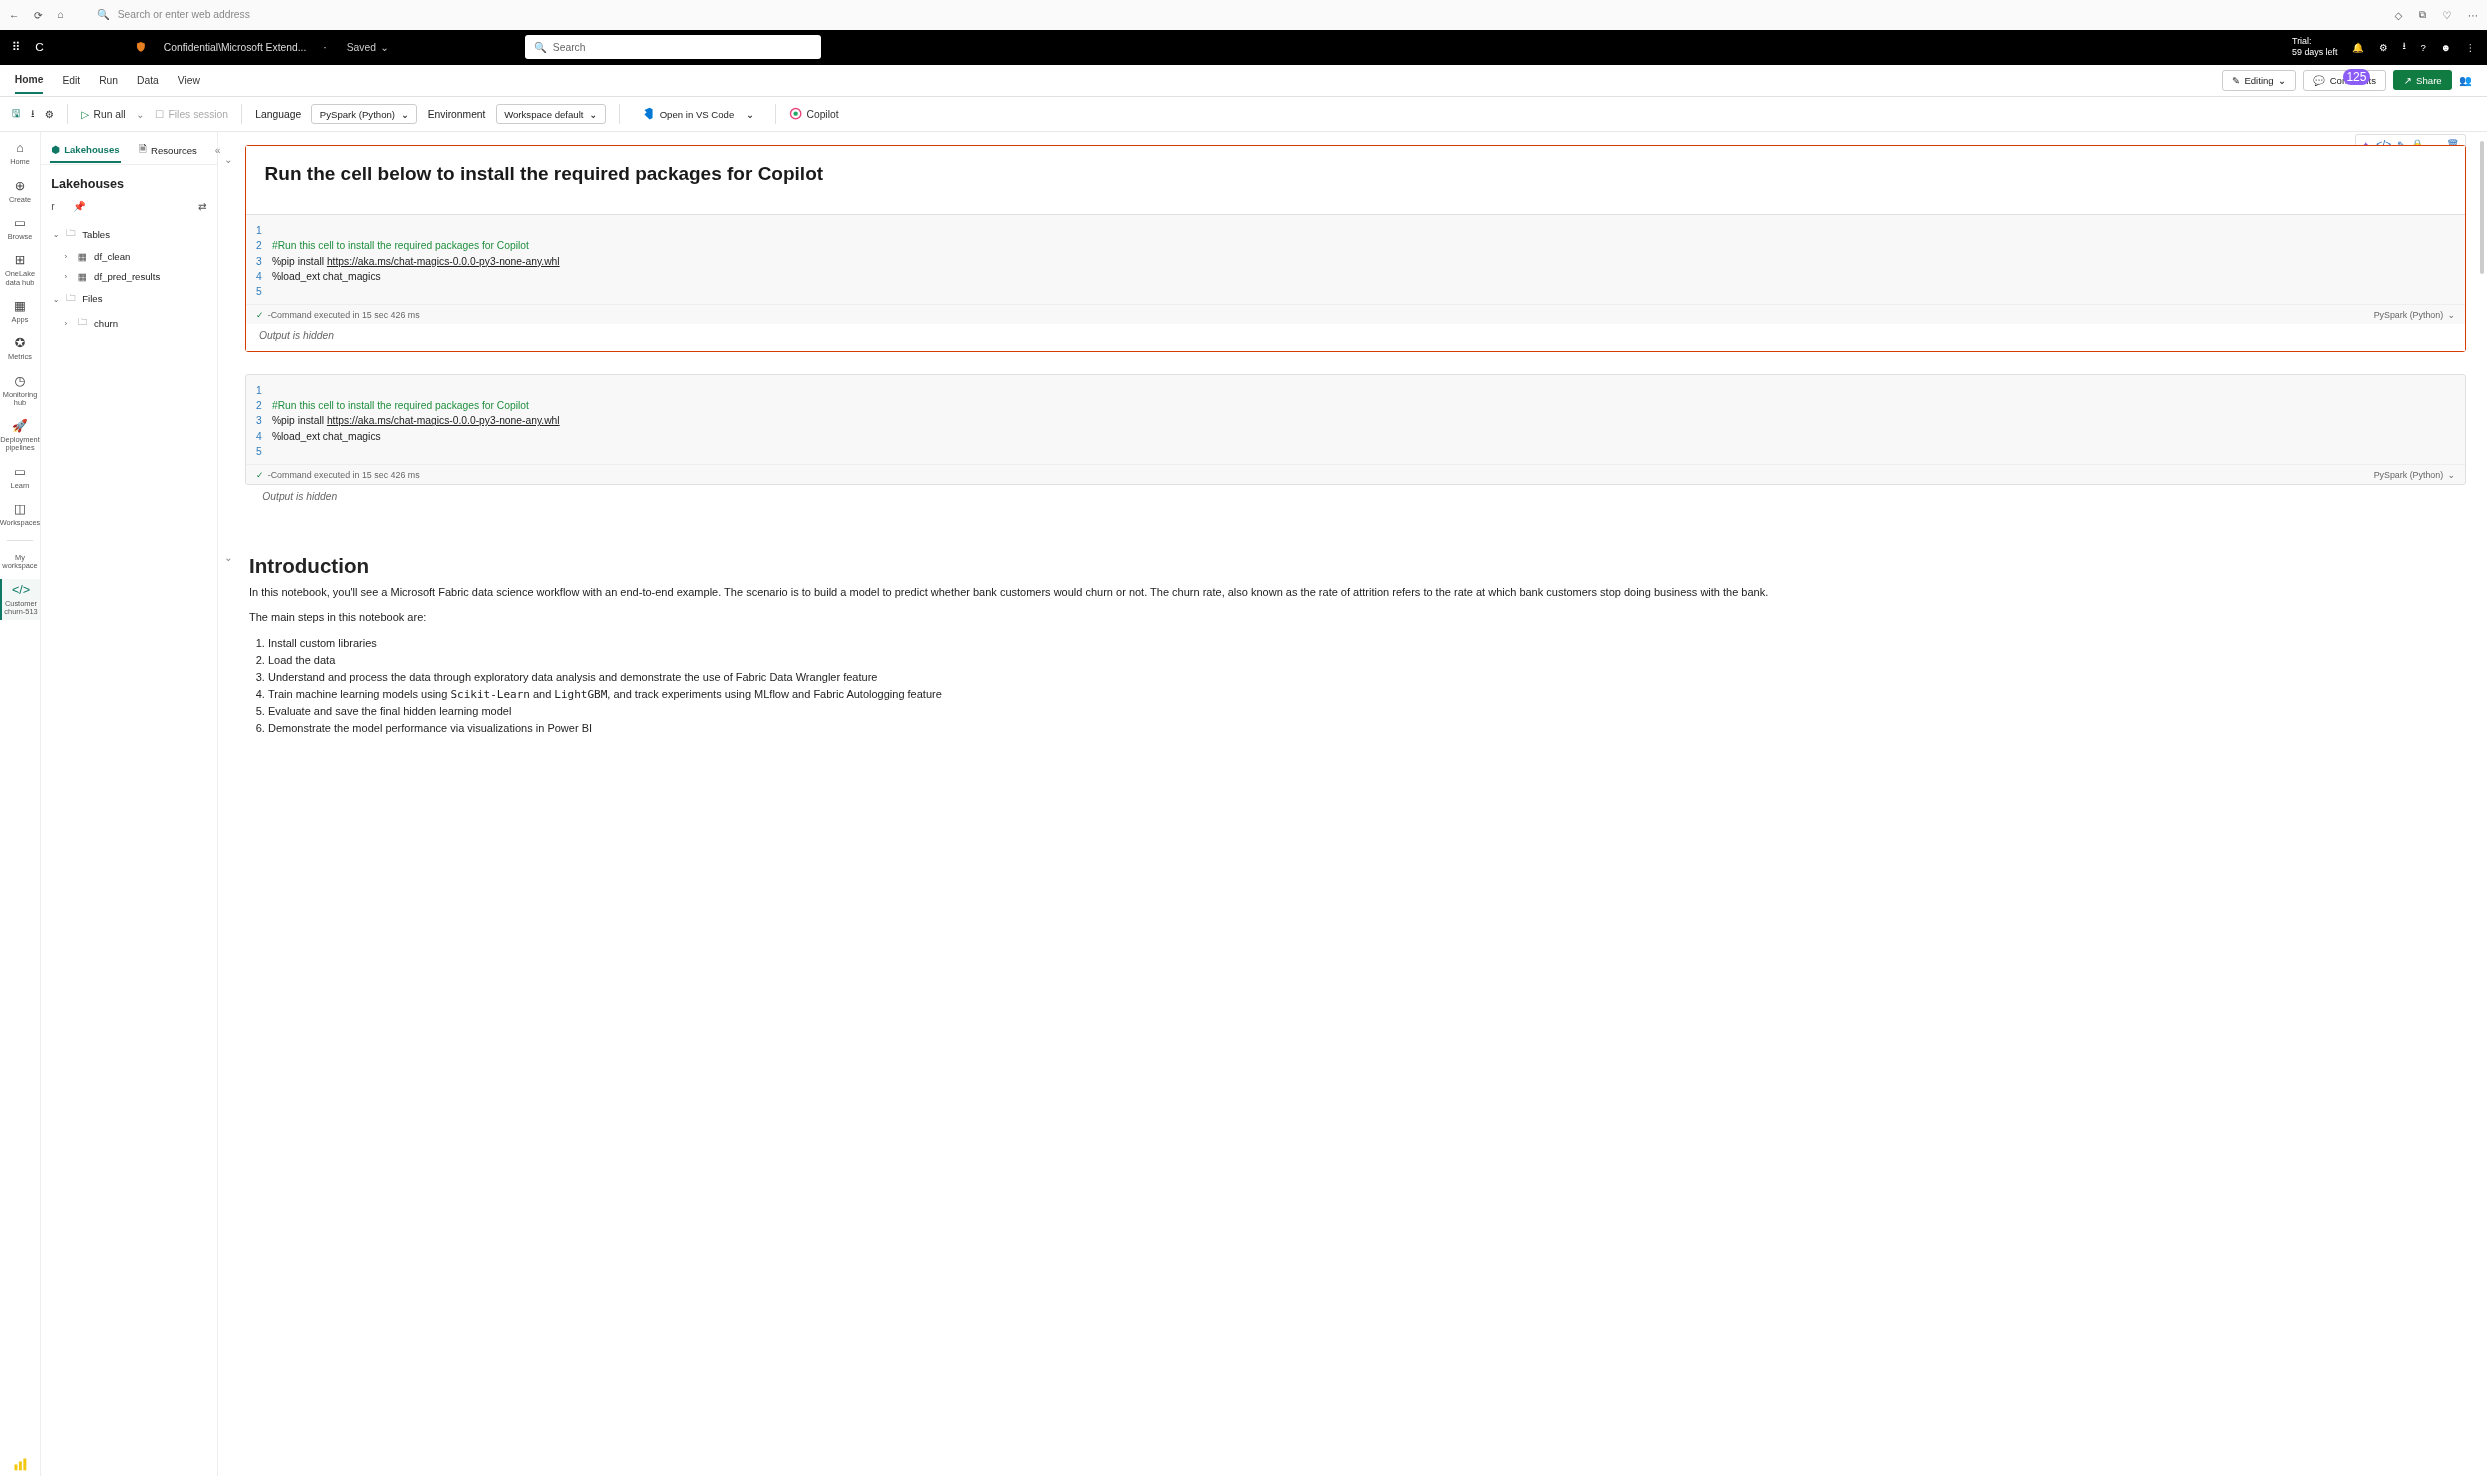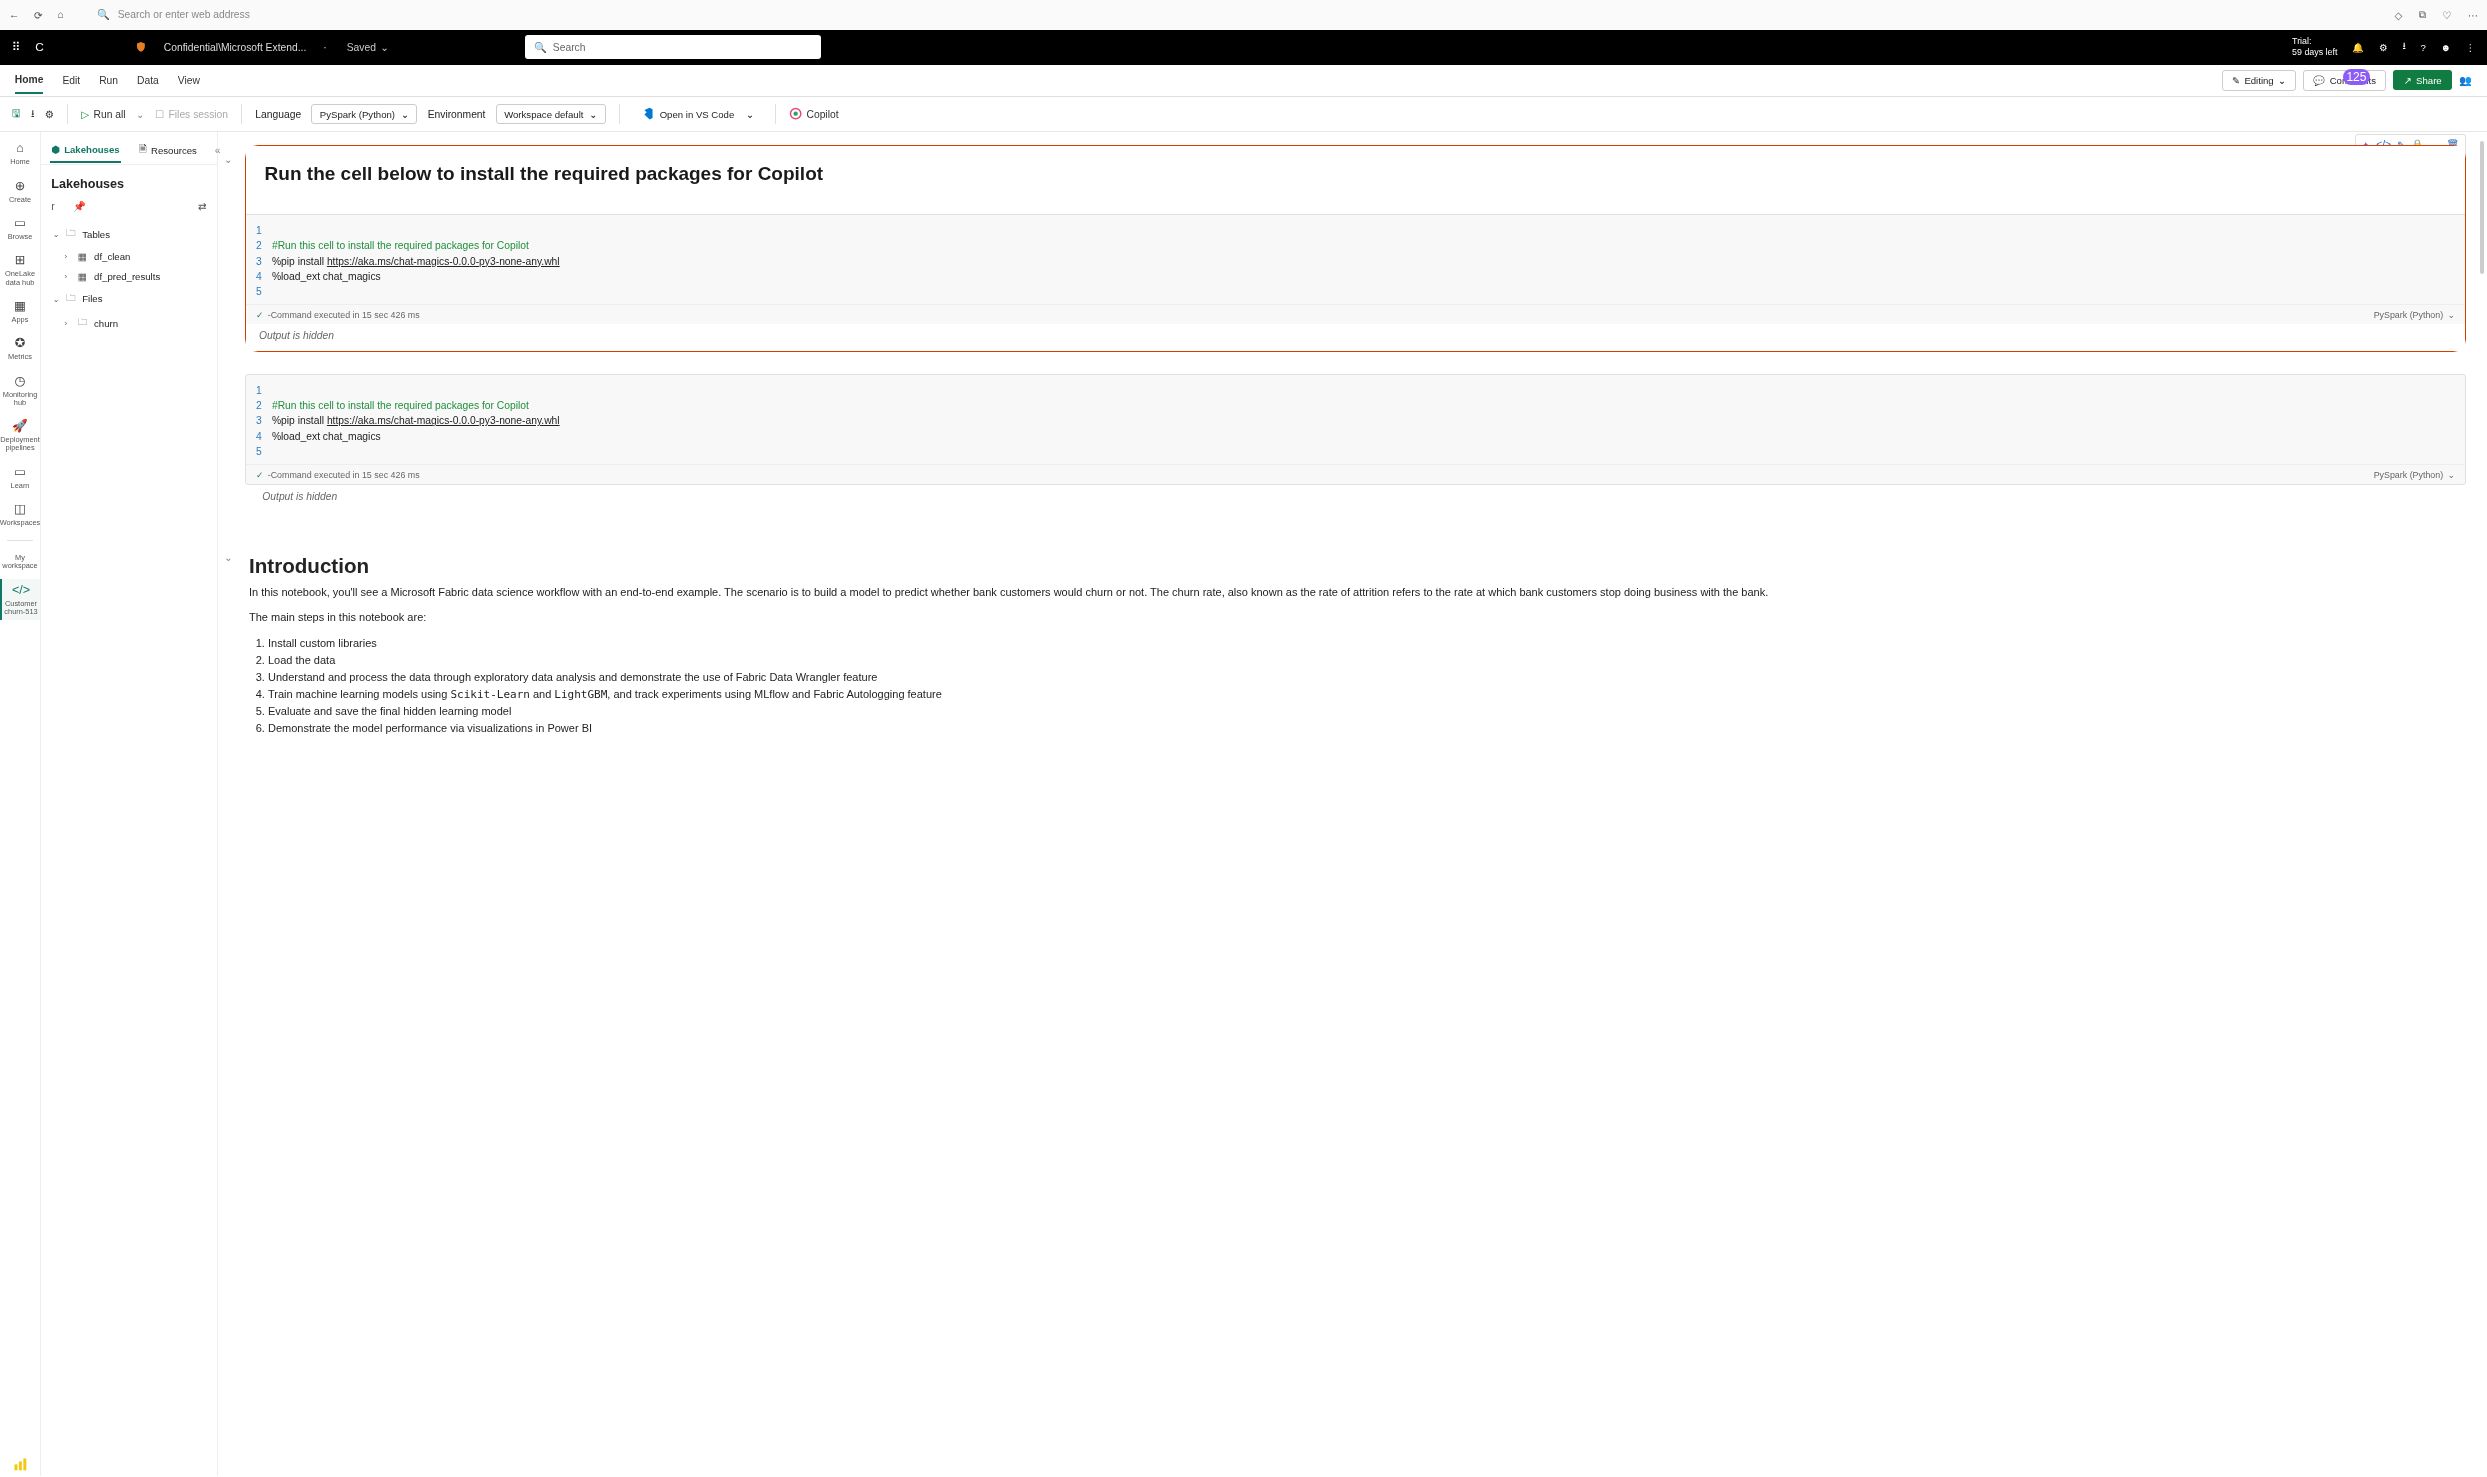--- a/index.html
+++ b/index.html
@@ -64,21 +64,21 @@
 .sidepanel .tree .caret { width: 8.9px; color: #666; font-size: 8.1px; }
 .sidepanel .tree .ico { width: 11.8px; color: #555; }
 
 
 .nbarea { flex: 1; overflow: auto; position: relative; padding: 13.3px 20.7px 29.6px 26.6px; }
 .nbarea .scroll-indicator { position: absolute; top: 8.9px; right: 3px; width: 4.4px; height: 133px; background: #ccc; border-radius: 2.2px; }
 .cell-toolbar { position: absolute; top: 1.5px; right: 20.7px; background: #fff; border: 0.7px solid #e0e0e0; border-radius: 3px; display: flex; gap: 5.9px; padding: 3.7px 5.9px; align-items: center; color: #555; box-shadow: 0 0.7px 1.5px rgba(0,0,0,0.04); }
 .cell-collapse { position: absolute; left: 5.9px; color: #888; cursor: pointer; }
 
 .md-cell { border: 0.7px solid #e0e0e0; border-radius: 3px; padding: 14.8px 17.7px; position: relative; border-left: 2.2px solid #2169b6;}
-.md-cell.highlighted { border: 1.5px solid #d83b01; border-radius: 13px; }
+.md-cell.highlighted { border: 1.5px solid #d83b01; border-radius: 3px; }
 .md-cell h2 { font-size: 19px; font-weight: 600; color: #1a1a1a; }
 
 .code-cell { border: 0.7px solid #e0e0e0; border-radius: 3px; margin-top: 0; background: #f8f8f8; position: relative; }
 .code-cell.inside-hl { border: none; margin-top: 13.3px; }
 .code-body { padding: 7.4px 10.3px 4.4px; display: flex; font-family: 'Consolas','Menlo',monospace; font-size: 10.3px; line-height: 1.5; }
 .gutter { color: #2e7bbd; text-align: right; padding-right: 10.3px; user-select: none; }
 .code-lines .comment { color: #1f8f3f; }
 .code-lines .magic { color: #222; }
 .code-lines a { color: #222; text-decoration: underline; }
 .status-row { display: flex; align-items: center; padding: 4.4px 10.3px; font-size: 8.9px; color: #666; border-top: 0.7px solid #eee; }

